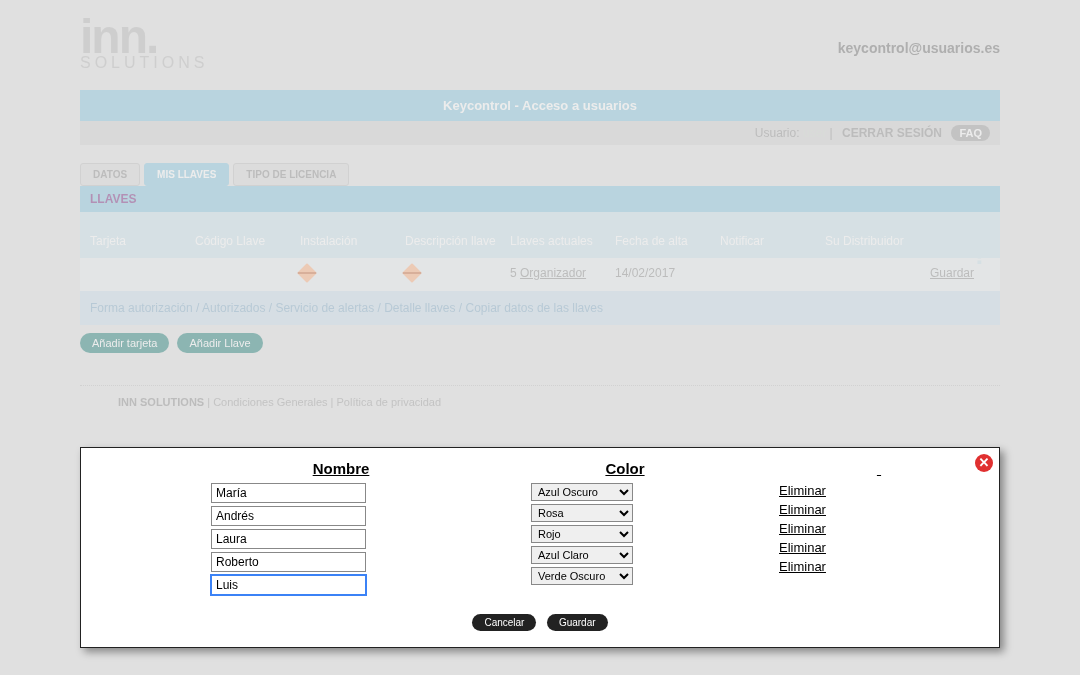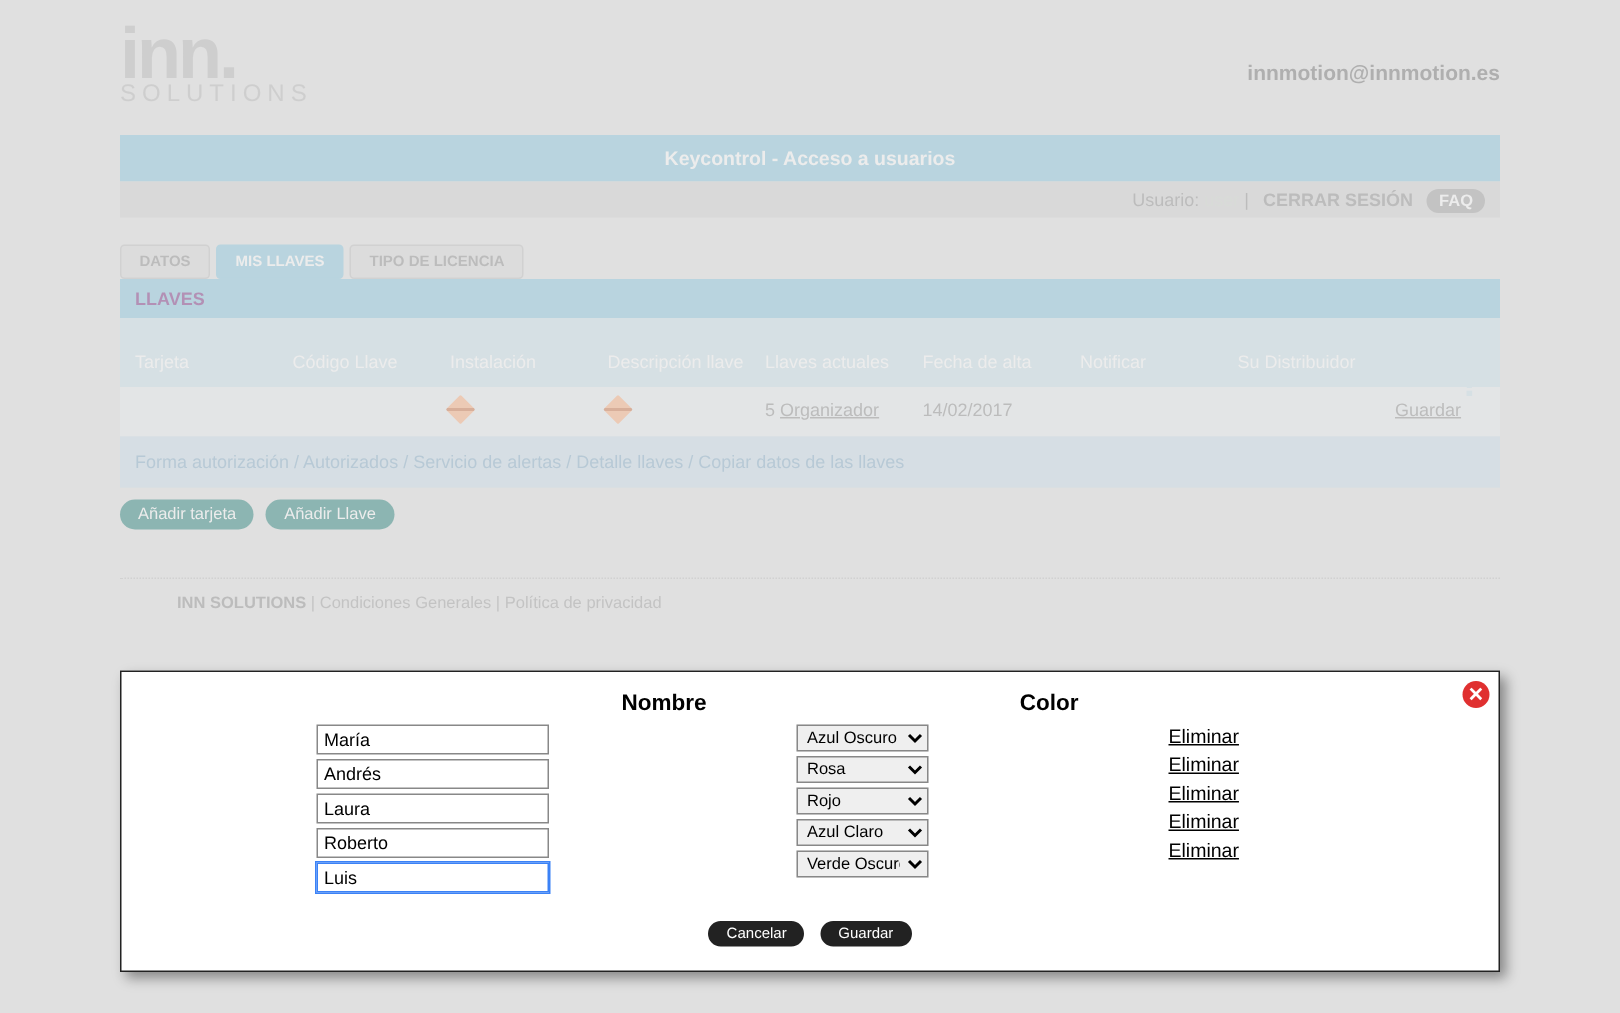--- a/index.html
+++ b/index.html
@@ -29,38 +29,38 @@
 .link-row { background: #c9ddea; padding: 10px; font-size: 12px; color: #7ca8c7; }
 .btns-row { padding: 8px 0 18px 0; display: flex; gap: 8px; }
 .pill { background: #0f766e; color: #fff; font-size: 11px; padding: 4px 12px; border-radius: 10px; border: none; }
 .footer-text { font-size: 11px; color: #999; margin-top: 14px; padding-top: 10px; border-top: 1px dotted #bbb; }
 .footer-text strong { color: #888; margin-left: 38px; }
 .pencil { display:inline-block; width:14px; height:14px; background: linear-gradient(135deg,#fa7 45%,#c63 45%,#c63 55%,#fa7 55%); transform: rotate(45deg); border-radius:1px; }
 
 .modal { position: absolute; left: 80px; right: 80px; top: 447px; background: #fff; border: 1px solid #222; z-index: 10; box-shadow: 4px 4px 8px rgba(0,0,0,0.4); padding: 12px 20px 16px 20px; }
 .modal-close { position: absolute; right: 6px; top: 6px; width: 18px; height: 18px; background: #e03030; border-radius: 50%; color: #fff; font-size: 13px; line-height: 17px; text-align: center; font-weight: 700; cursor: pointer; }
 .modal-grid { display: grid; grid-template-columns: 260px 1fr 200px; gap: 0 60px; margin-left: 110px; }
-.col-head { font-weight: 700; font-size: 15px; text-align: right; margin-bottom: 6px; }
+.col-head { font-weight: 700; font-size: 15px; text-align: center; margin-bottom: 6px; text-decoration: underline; }
 .inp { width: 155px; border: 1px solid #888; font-size: 12px; padding: 2px 4px; margin-bottom: 3px; display: block; }
 .inp.active { border: 1px solid #3b82f6; outline: 1px solid #3b82f6; }
-.sel { width: 88px; border: 1px solid #888; font-size: 11px; padding: 1px 2px; margin-bottom: 3px; display: block; background: #efefef; }
+.sel { width: 102px; border: 1px solid #888; font-size: 11px; padding: 1px 2px; margin-bottom: 3px; display: block; background: #efefef; }
 .elim { font-size: 13px; text-decoration: underline; color: #000; margin-bottom: 4px; display: block; }
 .modal-actions { text-align: center; margin-top: 14px; }
 .btn-dark { background: #222; color: #fff; font-size: 10px; padding: 3px 12px; border-radius: 9px; border: none; margin: 0 3px; }
 </style>
 </head>
 <body>
 
 <div class="page">
   <div class="header">
     <div class="logo">
       <div class="logo-main">inn.</div>
       <div class="logo-sub">SOLUTIONS</div>
     </div>
-    <div class="contact">innmotion@innmotion.es</div>
+    <div class="contact">keycontrol@usuarios.es</div>
   </div>
 
   <div class="title-bar">Keycontrol - Acceso a usuarios</div>
   <div class="user-bar">
     <span>Usuario:</span>
     <span style="color:#bfa;opacity:.1">user</span>
     <span> | </span>
     <a class="logout">CERRAR SESIÓN</a>
     <span class="faq-badge">FAQ</span>
   </div>

